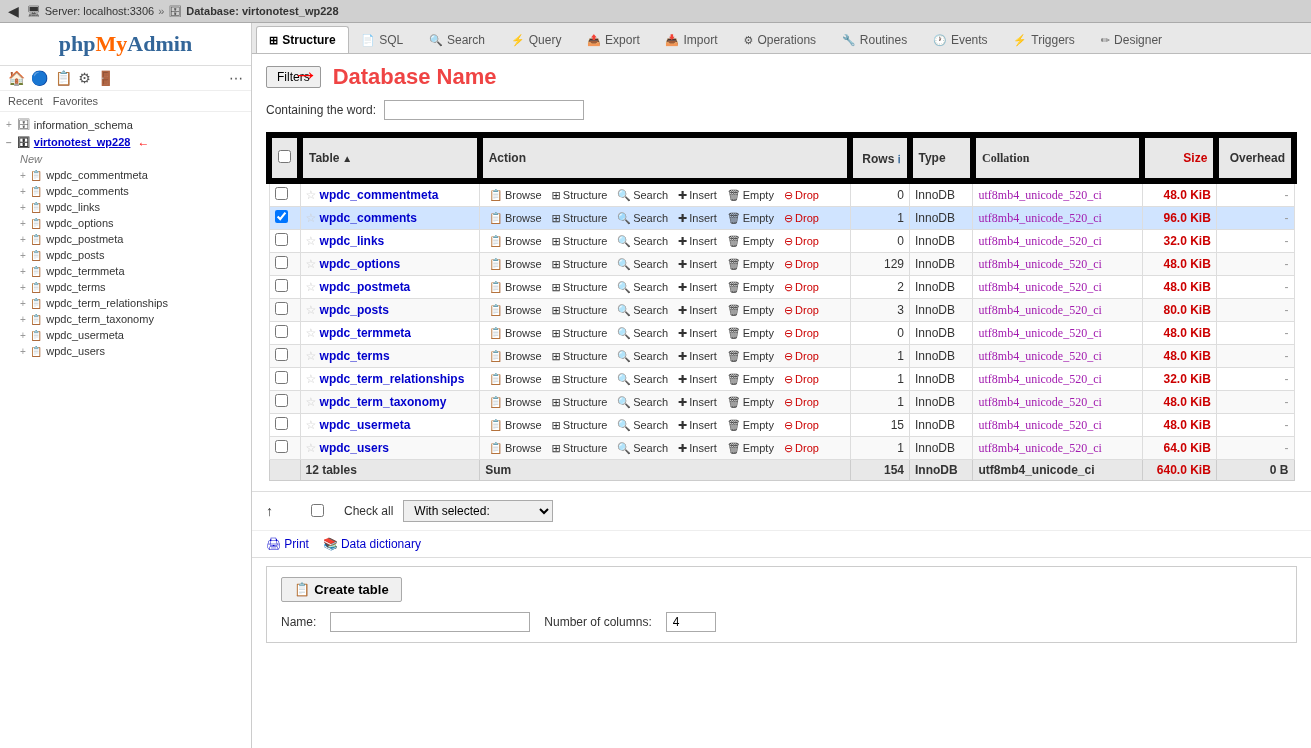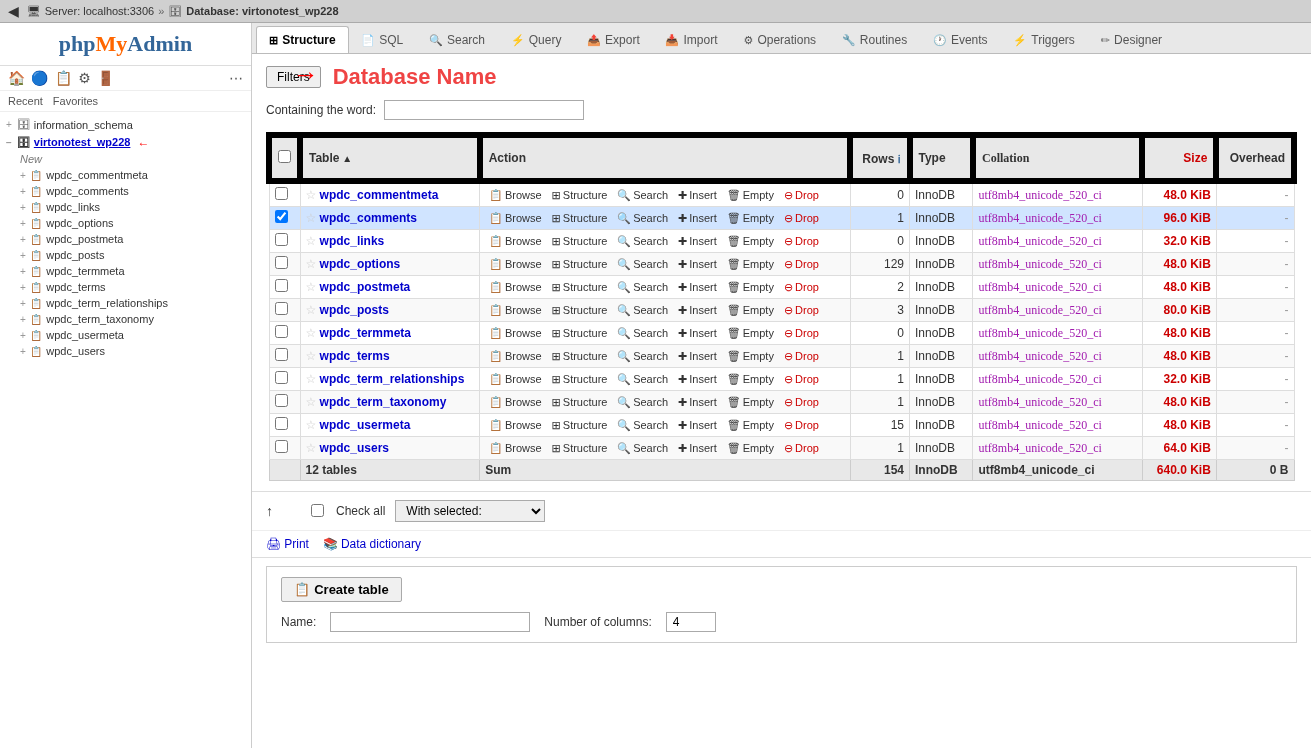--- a/index.html
+++ b/index.html
@@ -72,21 +72,21 @@
     .btn-empty { color: #333; }
     .btn-drop { color: #c00; }
     .star-icon { color: #ccc; font-size: 12px; cursor: pointer; }
 
     
     .table-footer { background: #e8e8e8; font-weight: bold; }
     .table-footer td { border: 1px solid #ccc; padding: 3px 5px; }
 
     
     .bottom-controls { display: flex; align-items: center; gap: 10px; padding: 8px 14px; border-top: 1px solid #ddd; background: #fff; }
-    .check-all-btn { display: flex; align-items: flex-start; gap: 12px; cursor: pointer; padding-left: 28px; }
+    .check-all-btn { display: flex; align-items: flex-start; gap: 20px; cursor: pointer; padding-left: 28px; }
     .with-selected-select { padding: 2px 6px; border: 1px solid #aaa; font-size: 12px; min-width: 150px; }
 
     
     .print-row { padding: 6px 14px; display: flex; gap: 14px; align-items: center; border-top: 1px solid #eee; background: #fff; }
     .print-link { color: #00c; text-decoration: none; font-size: 12px; display: flex; align-items: center; gap: 3px; }
 
     
     .create-table-section { padding: 8px 14px; background: #fff; border-top: 1px solid #ddd; }
     .create-table-box { border: 1px solid #ccc; padding: 10px 14px; }
     .create-table-btn { display: inline-flex; align-items: center; gap: 4px; padding: 4px 12px; background: #f0f0f0; border: 1px solid #aaa; cursor: pointer; font-size: 13px; font-weight: bold; border-radius: 2px; }

